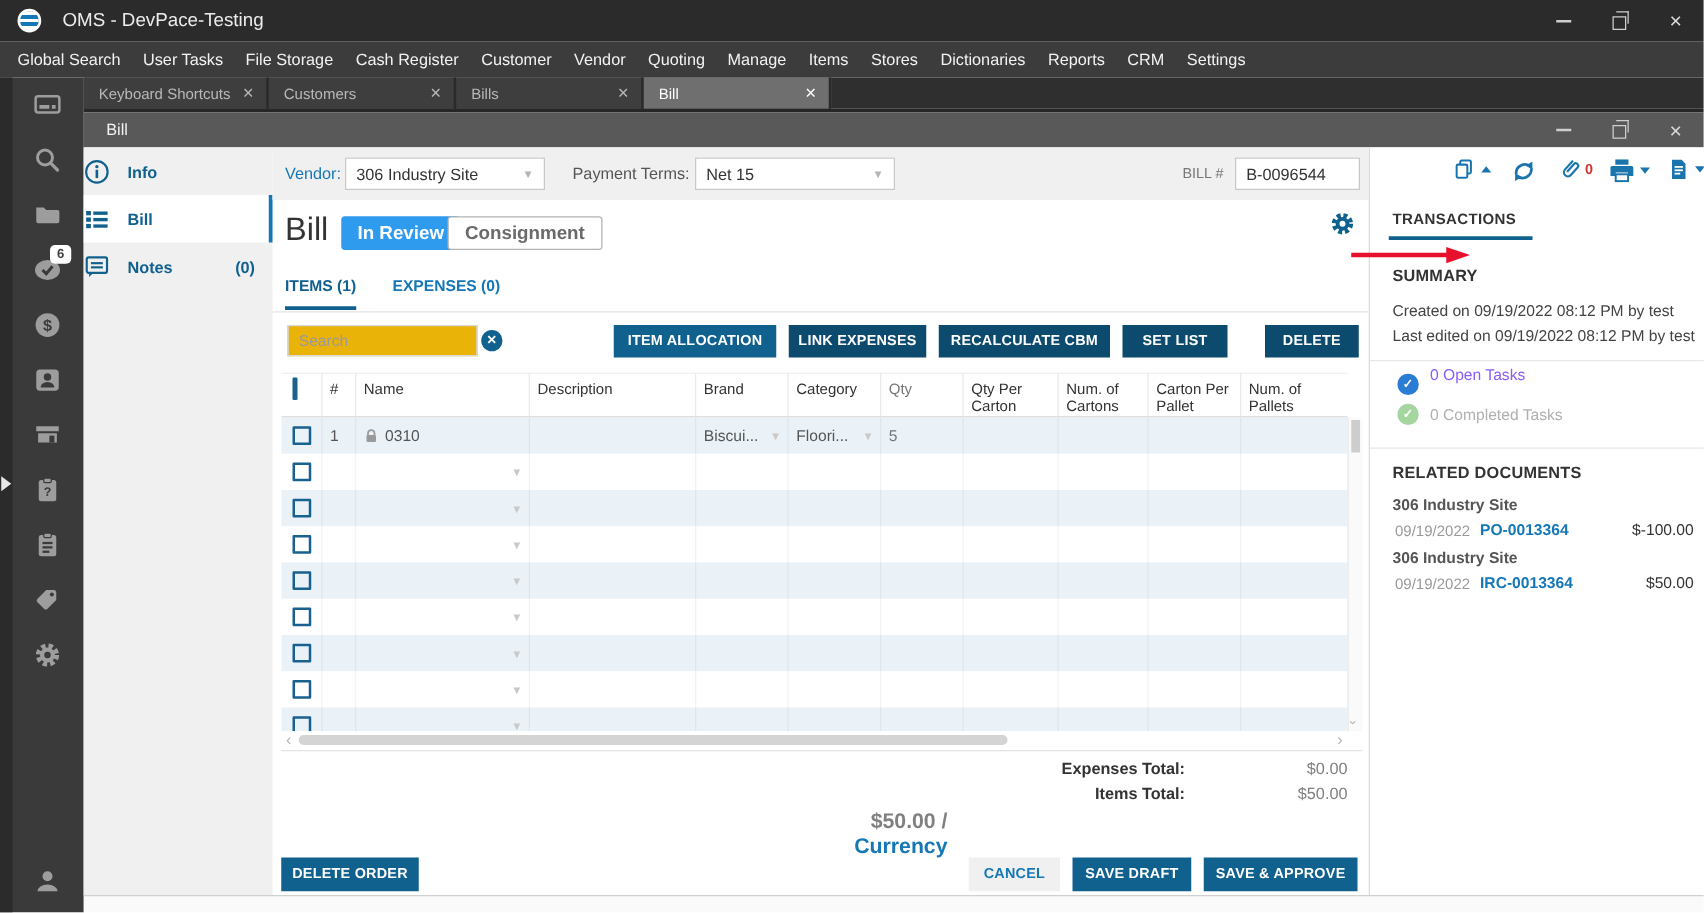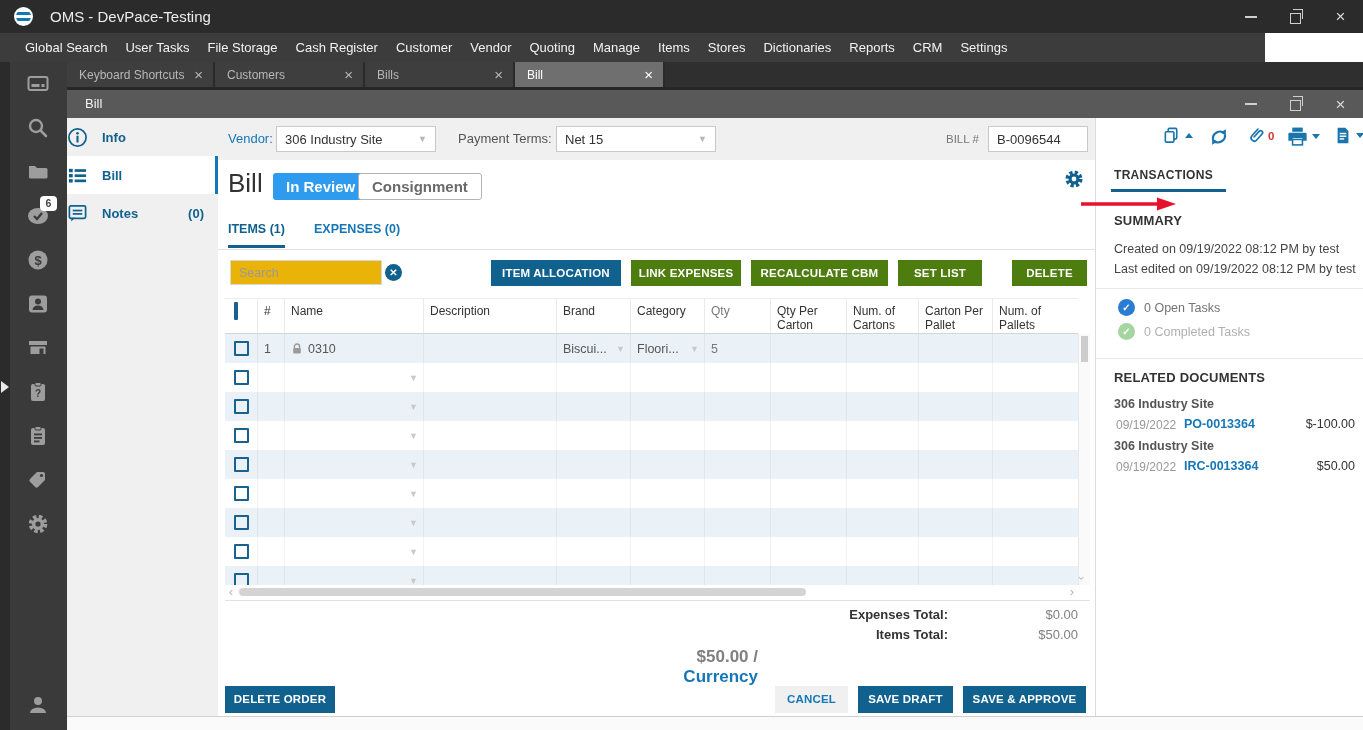--- a/index.html
+++ b/index.html
@@ -11,21 +11,21 @@
   .logo{left:14px;top:7px;width:19px;height:19px;border-radius:50%;background:#fff;
         background:repeating-linear-gradient(#fff 0 3px,#1577b6 3px 6px);border:2px solid #fff;box-sizing:border-box;border-radius:50%;}
   .app-title{left:50px;top:0;line-height:33px;color:#ececec;font-size:15px;}
   .wc{width:45px;height:33px;display:flex;align-items:center;justify-content:center;color:#d8d8d8;}
   .wc-row{right:0;top:0;display:flex;}
   .min-glyph{width:12px;height:2px;background:#cfcfcf;}
   .restore-glyph{width:9px;height:9px;border:1.5px solid #cfcfcf;position:relative;margin-top:3px;}
   .restore-glyph:before{content:"";position:absolute;left:2px;top:-5px;width:9px;height:9px;border:1.5px solid #cfcfcf;border-bottom:none;border-left:none;}
   .close-glyph{font-size:17px;line-height:17px;}
   
-  .menubar{left:0;top:33px;width:1265px;height:29px;background:#3c3c3c;display:flex;align-items:center;padding-left:16px;box-sizing:border-box;}
+  .menubar{left:0;top:33px;width:1363px;height:29px;background:#3c3c3c;display:flex;align-items:center;padding-left:5px;box-sizing:border-box;}
   .menu-item{color:#f2f2f2;font-size:13px;padding:0 9px;line-height:29px;white-space:nowrap;}
   
   .tabstrip{left:67px;top:62px;width:1296px;height:25px;background:#2f2f2f;display:flex;}
   .tab{height:25px;display:flex;align-items:center;background:#3e3e3e;color:#b8b8b8;font-size:12px;
        padding-left:12px;box-sizing:border-box;border-right:2px solid #2a2a2a;}
   .tab .x{margin-left:auto;margin-right:10px;font-size:15px;line-height:15px;}
   .tab.active{background:#6f6f6f;color:#fff;}
   .gapdark{left:67px;top:87px;width:1296px;height:3px;background:#262626;}
   
   .sidebar{left:0;top:62px;width:67px;height:668px;background:#3a3a3a;}
@@ -64,21 +64,21 @@
   .ctab.items{left:161px;top:104px;color:#11618f;padding-bottom:9px;border-bottom:3px solid #11618f;}
   .ctab.exp{left:247px;top:104px;color:#1577b6;}
   .tabs-divider{left:151px;top:131px;width:877px;height:1px;background:#e3e3e3;}
   
   .search-input{left:163px;top:142px;width:152px;height:25px;background:#eab308;border:1px solid #d8d8d8;box-sizing:border-box;
         padding:0 8px;font-size:12.5px;color:#555;font-family:"Liberation Sans",sans-serif;}
   .search-input::placeholder{color:#9a9a9a;}
   .clear-btn{left:318px;top:146px;width:17px;height:17px;border-radius:50%;background:#11618f;color:#fff;
         font-size:10px;line-height:17px;text-align:center;font-weight:bold;}
   .abtn{top:142px;height:26px;color:#fff;font-size:11.5px;font-weight:bold;letter-spacing:.2px;text-align:center;
-        line-height:26px;background:#4d7c0f;}
+        line-height:26px;background:#0c4a6e;}
   .abtn.primary{background:#11618f;}
   
   .tblwrap{left:158px;top:180px;width:865px;height:287px;overflow:hidden;}
   .thead,.trow{display:flex;width:853px;}
   .thead{height:36px;border-top:1px solid #ececec;border-bottom:1px solid #d5d5d5;box-sizing:border-box;}
   .th{font-size:12px;color:#333;padding:5px 0 0 6px;box-sizing:border-box;border-right:1px solid #eaeaea;line-height:1.18;}
   .trow{height:29px;}
   .trow.alt{background:#eaf2f8;}
   .td{display:flex;align-items:center;padding-left:6px;box-sizing:border-box;border-right:1px solid rgba(0,0,0,0.05);
       font-size:12.5px;color:#555;overflow:hidden;}
@@ -614,21 +614,21 @@
 
     <div class="a ptab">TRANSACTIONS</div>
     <div class="a ptab-underline"></div>
 
     <div class="a ptitle" style="left:18px;top:95px">SUMMARY</div>
     <div class="a ptext" style="left:18px;top:124px">Created on 09/19/2022 08:12 PM by test</div>
     <div class="a ptext" style="left:18px;top:144px">Last edited on 09/19/2022 08:12 PM by test</div>
     <div class="a pdivider" style="top:170px"></div>
 
     <div class="a task-circle" style="left:22px;top:181px;background:#2b7cd3">✓</div>
-    <div class="a ptext" style="left:48px;top:183px;color:#737373">0 Open Tasks</div>
+    <div class="a ptext" style="left:48px;top:175px;color:#8b5cf6">0 Open Tasks</div>
     <div class="a task-circle" style="left:22px;top:205px;background:#a5d6a0">✓</div>
     <div class="a ptext" style="left:48px;top:207px;color:#b0b0b0">0 Completed Tasks</div>
     <div class="a pdivider" style="top:240px"></div>
 
     <div class="a ptitle" style="left:18px;top:252px">RELATED DOCUMENTS</div>
     <div class="a doc-vendor" style="left:18px;top:279px">306 Industry Site</div>
     <div class="a doc-date" style="left:20px;top:300px">09/19/2022</div>
     <div class="a doc-link" style="left:88px;top:299px">PO-0013364</div>
     <div class="a doc-amt" style="right:8px;top:299px">$-100.00</div>
     <div class="a doc-vendor" style="left:18px;top:321px">306 Industry Site</div>

